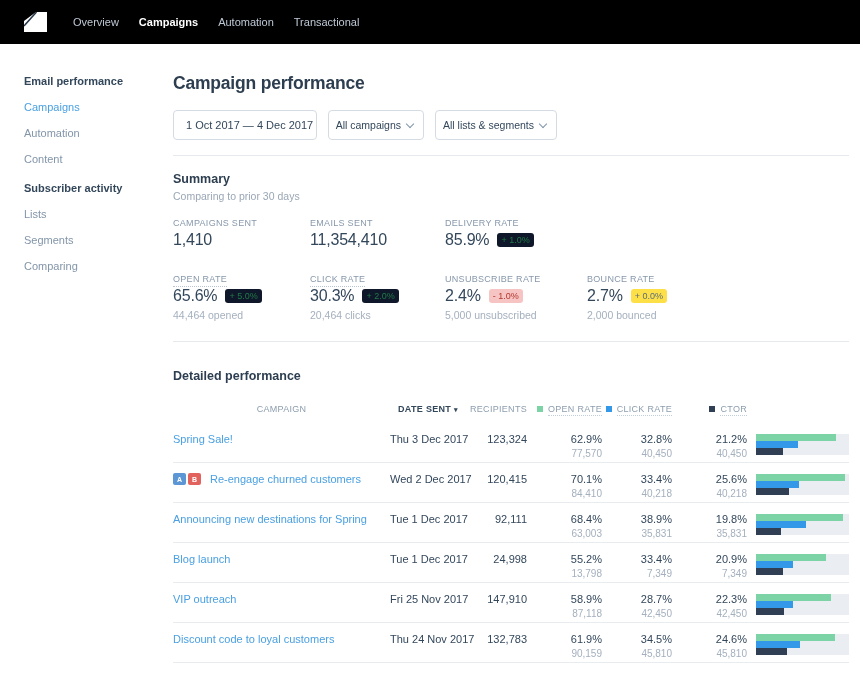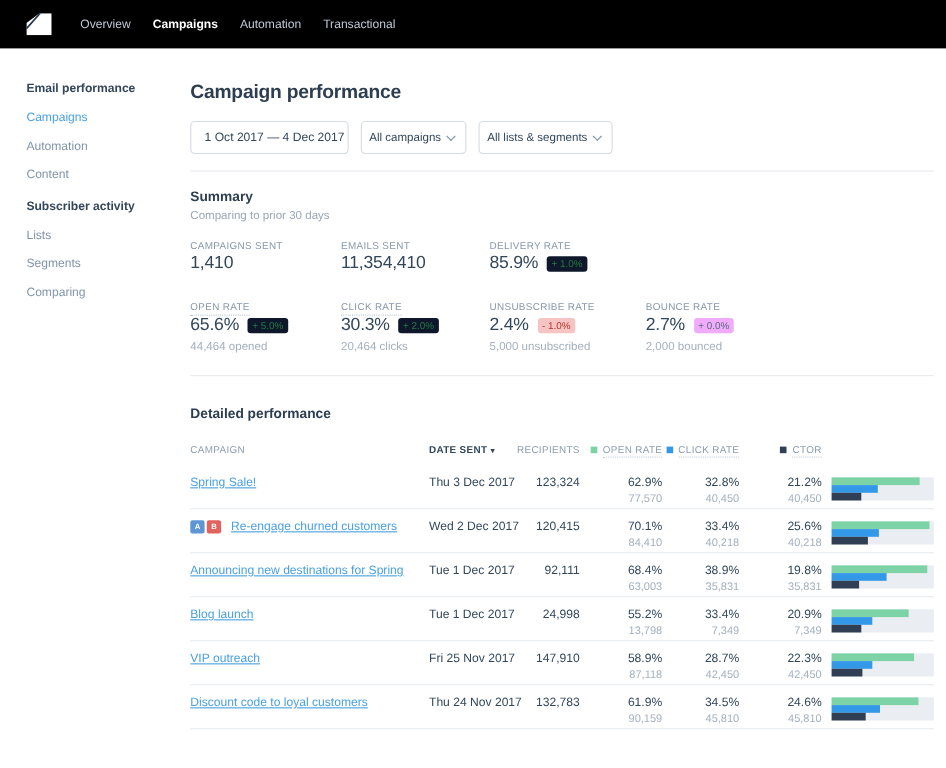--- a/index.html
+++ b/index.html
@@ -34,37 +34,37 @@
 .summary-head { margin-top:16px; }
 .sub-note { font-size:10.5px; color:#9aa7b6; margin-top:4px; }
 .stats-grid { display:grid; grid-template-columns:137px 135px 142px 1fr; margin-top:17px; row-gap:27px; }
 .stat-label { font-size:9px; line-height:9px; color:#8798ab; letter-spacing:0.3px; }
 .stat-label .dotted { border-bottom:1px dotted #b9c6d2; padding-bottom:2px; }
 .stat-value-row { margin-top:3px; display:flex; align-items:center; height:17px; }
 .stat-value { font-size:16px; color:#33475b; letter-spacing:-0.2px; }
 .badge { font-size:9px; padding:2px 4px; border-radius:3px; margin-left:8px; white-space:nowrap; }
 .badge.positive { background:#0f172a; color:#217a46; }
 .badge.negative { background:#f6c5c3; color:#b4372e; }
-.badge.neutral { background:#f0abfc; color:#5b6b7d; }
+.badge.neutral { background:#fde047; color:#5b6b7d; }
 .stat-sub { font-size:10.5px; line-height:11px; color:#a4b0be; margin-top:6px; }
 .div-2 { margin-top:20px; }
 .detailed-head { margin-top:27px; }
 .tbl-grid { display:grid; grid-template-columns:217px 76px 61px 75px 70px 75px 102px; }
 .tbl-header { align-items:center; margin-top:21px; padding-bottom:9px; }
-.th { font-size:9px; color:#8c9dae; letter-spacing:0.3px; white-space:nowrap; }
+.th { font-size:9px; color:#8c9dae; letter-spacing:0.3px; white-space:nowrap;text-align:center; }
 .th .dotted { border-bottom:1px dotted #c3cedb; padding-bottom:1px; }
 .th.sorted { color:#33475b; font-weight:bold; }
 .right { text-align:right; }
 .sq { display:inline-block; width:6px; height:6px; margin-right:5px; vertical-align:0; }
 .sort-arrow { font-size:7px; color:#33475b; margin-left:3px; }
 .tbl-row { border-bottom:1px solid #e8ecef; padding:10px 0 3px; align-items:start; }
 .cell-main { font-size:11px; line-height:12px; color:#33475b; white-space:nowrap; }
 .cell-sub { font-size:10px; line-height:11px; color:#a4b0be; margin-top:3px; }
 .camp-cell { display:flex; align-items:center; }
-.camp-link { font-size:11px; line-height:12px; color:#4aa0e2; text-decoration:underline; cursor:pointer; white-space:nowrap; }
+.camp-link { font-size:11px; line-height:12px; color:#4aa0e2; cursor:pointer; white-space:nowrap; }
 .ab-badges { display:inline-flex; gap:2px; margin-right:9px; }
 .ab { width:13px; height:12px; border-radius:2px; color:#fff; font-size:7px; font-weight:bold; display:inline-flex; align-items:center; justify-content:center; }
 .chart { width:93px; height:21px; background:#eaeef2; position:relative; margin-top:1px; justify-self:end; }
 .chart .bar { position:absolute; left:0; height:7px; }
 .bar-open { top:0; }
 .bar-click { top:7px; }
 .bar-ctor { top:14px; }
 </style>
 </head>
 <body>

